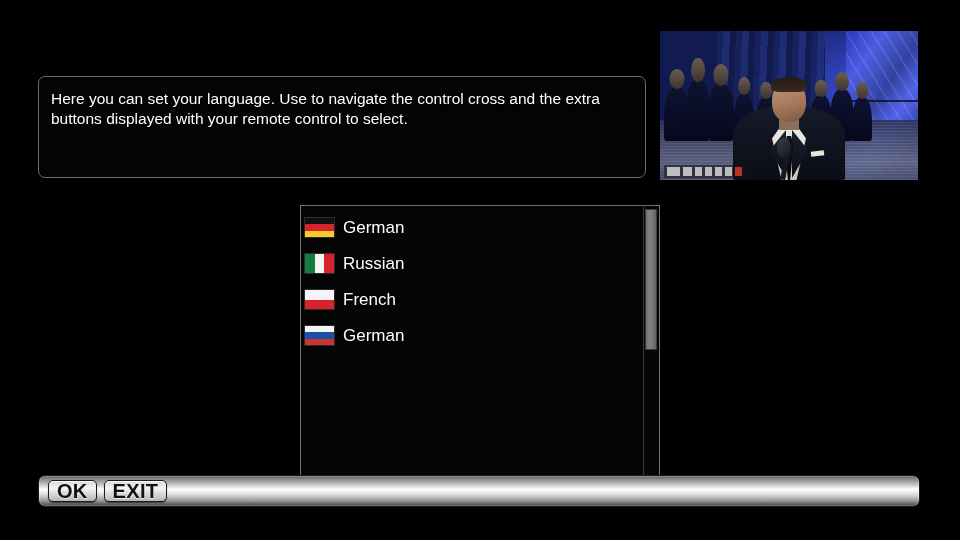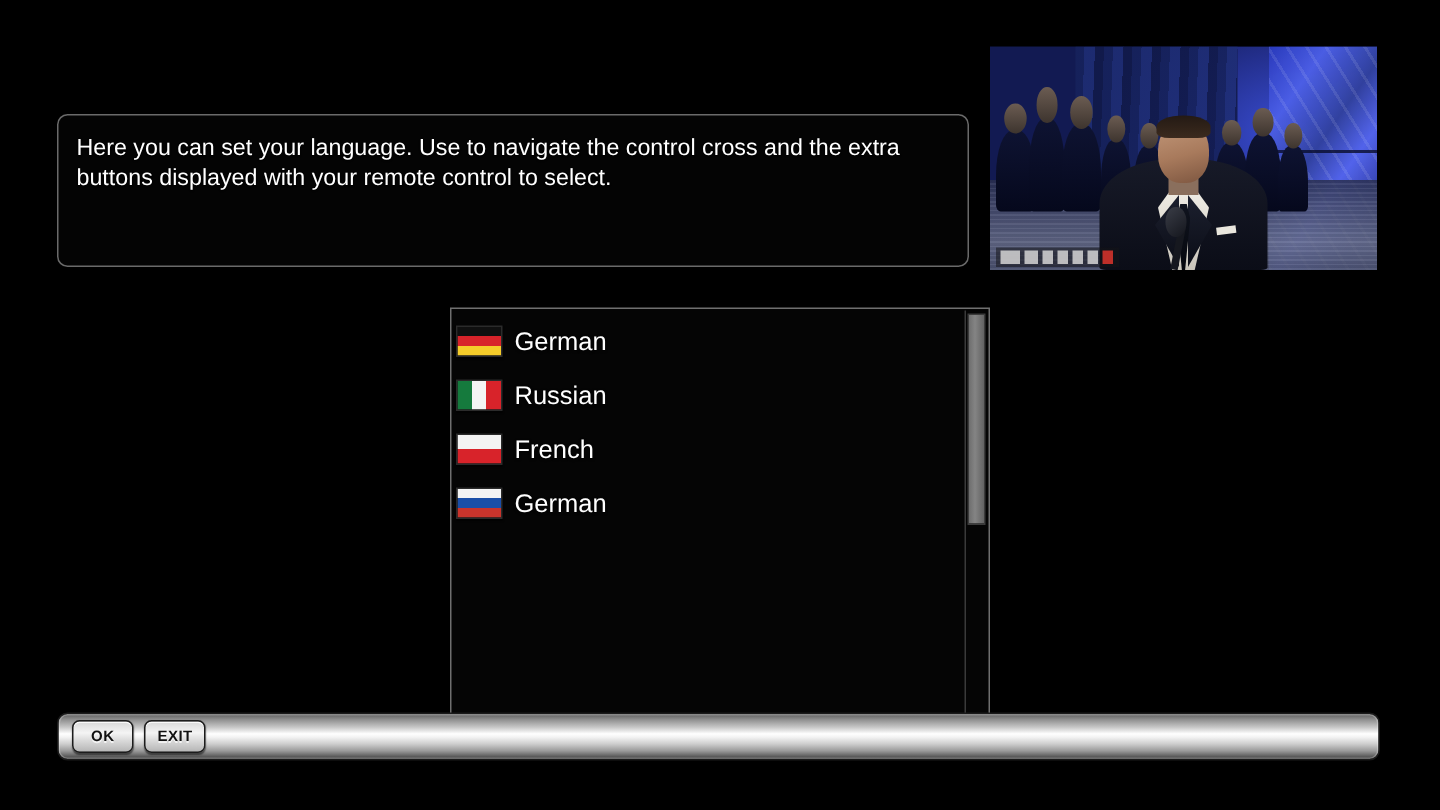--- a/index.html
+++ b/index.html
@@ -180,21 +180,21 @@
   }
 
   
   #footer {
     position:absolute; left:38px; top:475px; width:882px; height:32px;
     display:flex; align-items:center; padding-left:9px; gap:7px;
   }
   .fbtn {
     height:22px; min-width:41px; padding:0 8px;
     display:flex; align-items:center; justify-content:center;
-    font-size:10px; font-weight:bold; color:#111; letter-spacing:.3px;
+    font-size:20px; font-weight:bold; color:#111; letter-spacing:.3px;
     border:1px solid #1c1c1c; border-radius:5px;
     background: linear-gradient(to bottom,#d8d8d8 0%,#f4f4f4 38%,#e2e2e2 55%,#b6b6b6 100%);
     box-shadow: inset 0 1px 0 rgba(255,255,255,.85), 0 1px 1px rgba(0,0,0,.5);
     text-shadow:0 1px 0 rgba(255,255,255,.7);
   }
 </style>
 </head>
 <body>
 
 <div id="screen">

